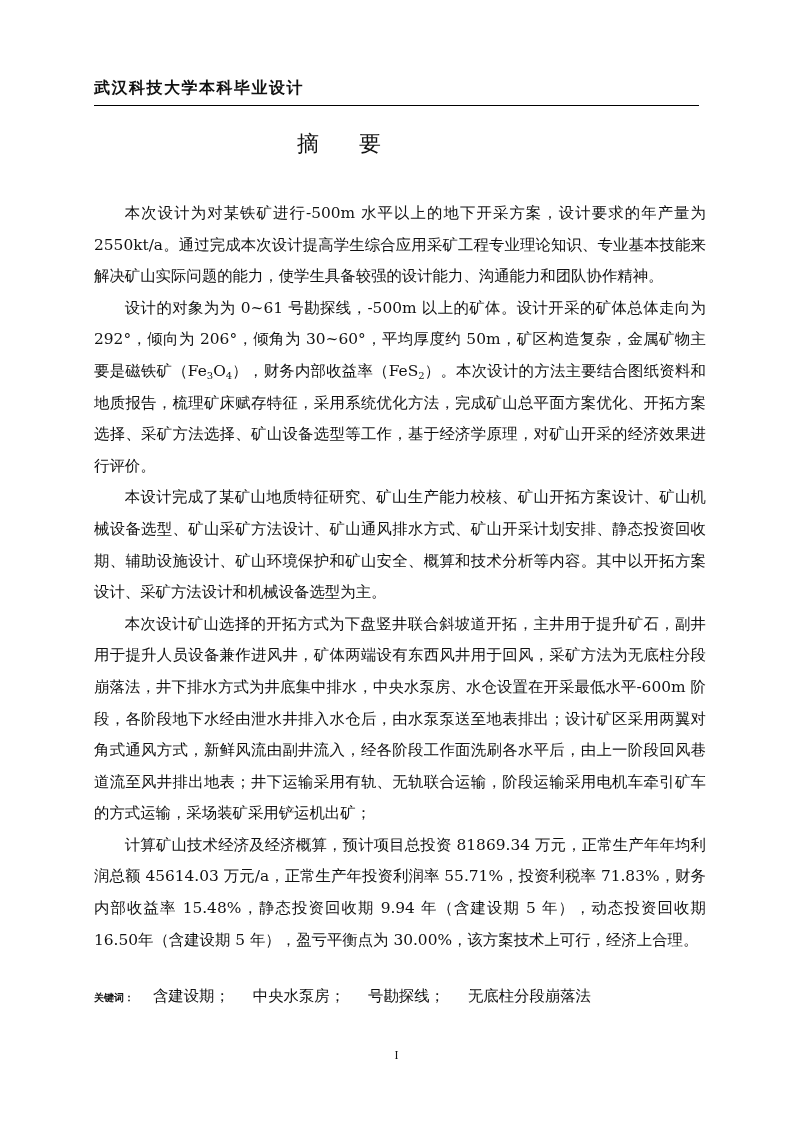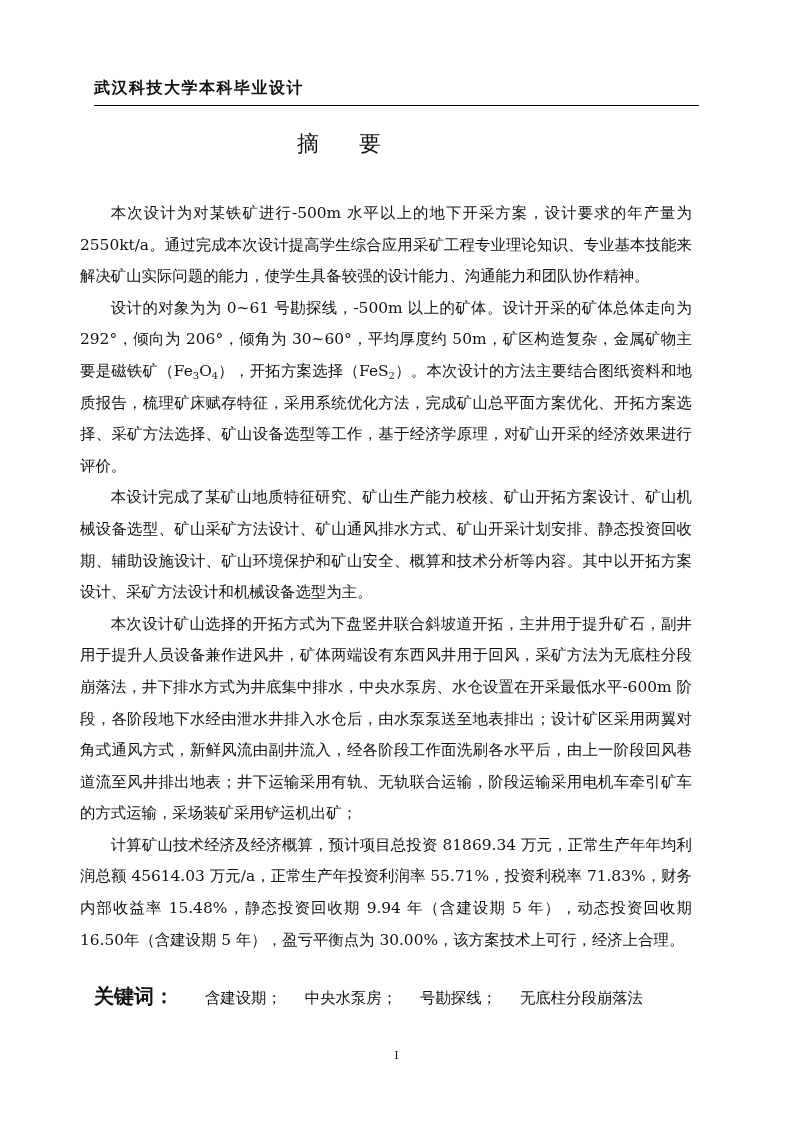--- a/index.html
+++ b/index.html
@@ -51,21 +51,21 @@
       font-size: 22px;
       line-height: 30px;
       word-spacing: 0;
     }
     .abstract-title span.gap {
       display: inline-block;
       width: 40px;
     }
     .body-text {
       position: absolute;
-      left: 80px;
+      left: 94px;
       width: 612px;
       top: 198px;
       font-family: "DejaVu Serif", "Liberation Serif", serif;
       font-size: 15.4px;
       line-height: 31.6px;
       text-align: justify;
       text-justify: inter-character;
     }
     .body-text p {
       margin: 0;
@@ -76,22 +76,22 @@
       left: 94px;
       top: 984px;
       width: 612px;
       font-size: 15.4px;
       line-height: 24px;
       white-space: nowrap;
     }
     .kw-label {
       font-family: Liberation Serif, serif;
       font-weight: bold;
-      font-size: 20px;
-      margin-right: 26px;
+      font-size: 10px;
+      margin-right: 14px;
     }
     .kw-item {
       font-family: "DejaVu Serif", "Liberation Serif", serif;
       margin-right: 18px;
     }
     .page-number {
       position: absolute;
       left: 0;
       width: 793px;
       top: 1048px;
@@ -111,21 +111,21 @@
 
 <div class="page">
 
   <div class="running-header">武汉科技大学本科毕业设计</div>
   <div class="header-rule"></div>
 
   <div class="abstract-title"><span>摘</span><span class="gap"></span><span>要</span></div>
 
   <div class="body-text">
     <p>本次设计为对某铁矿进行-500m 水平以上的地下开采方案，设计要求的年产量为2550kt/a。通过完成本次设计提高学生综合应用采矿工程专业理论知识、专业基本技能来解决矿山实际问题的能力，使学生具备较强的设计能力、沟通能力和团队协作精神。</p>
-    <p><span>设计的对象为为 0~61 号勘探线，-500m 以上的矿体。设计开采的矿体总体走向为292°，倾向为 206°，倾角为 30~60°，平均厚度约 50m，矿区构造复杂，金属矿物主要是磁铁矿（Fe</span><sub>3</sub><span>O</span><sub>4</sub><span>），开拓方案选择（FeS</span><sub>2</sub><span>）。本次设计的方法主要结合图纸资料和地质报告，梳理矿床赋存特征，采用系统优化方法，完成矿山总平面方案优化、开拓方案选择、采矿方法选择、矿山设备选型等工作，基于经济学原理，对矿山开采的经济效果进行评价。</span></p>
+    <p><span>设计的对象为为 0~61 号勘探线，-500m 以上的矿体。设计开采的矿体总体走向为292°，倾向为 206°，倾角为 30~60°，平均厚度约 50m，矿区构造复杂，金属矿物主要是磁铁矿（Fe</span><sub>3</sub><span>O</span><sub>4</sub><span>），财务内部收益率（FeS</span><sub>2</sub><span>）。本次设计的方法主要结合图纸资料和地质报告，梳理矿床赋存特征，采用系统优化方法，完成矿山总平面方案优化、开拓方案选择、采矿方法选择、矿山设备选型等工作，基于经济学原理，对矿山开采的经济效果进行评价。</span></p>
     <p>本设计完成了某矿山地质特征研究、矿山生产能力校核、矿山开拓方案设计、矿山机械设备选型、矿山采矿方法设计、矿山通风排水方式、矿山开采计划安排、静态投资回收期、辅助设施设计、矿山环境保护和矿山安全、概算和技术分析等内容。其中以开拓方案设计、采矿方法设计和机械设备选型为主。</p>
     <p>本次设计矿山选择的开拓方式为下盘竖井联合斜坡道开拓，主井用于提升矿石，副井用于提升人员设备兼作进风井，矿体两端设有东西风井用于回风，采矿方法为无底柱分段崩落法，井下排水方式为井底集中排水，中央水泵房、水仓设置在开采最低水平-600m 阶段，各阶段地下水经由泄水井排入水仓后，由水泵泵送至地表排出；设计矿区采用两翼对角式通风方式，新鲜风流由副井流入，经各阶段工作面洗刷各水平后，由上一阶段回风巷道流至风井排出地表；井下运输采用有轨、无轨联合运输，阶段运输采用电机车牵引矿车的方式运输，采场装矿采用铲运机出矿；</p>
     <p>计算矿山技术经济及经济概算，预计项目总投资 81869.34 万元，正常生产年年均利润总额 45614.03 万元/a，正常生产年投资利润率 55.71%，投资利税率 71.83%，财务内部收益率 15.48%，静态投资回收期 9.94 年（含建设期 5 年），动态投资回收期 16.50年（含建设期 5 年），盈亏平衡点为 30.00%，该方案技术上可行，经济上合理。</p>
   </div>
 
   <div class="keywords">
     <span class="kw-label">关键词：</span>
     <span class="kw-item">含建设期；</span>
     <span class="kw-item">中央水泵房；</span>
     <span class="kw-item">号勘探线；</span>

